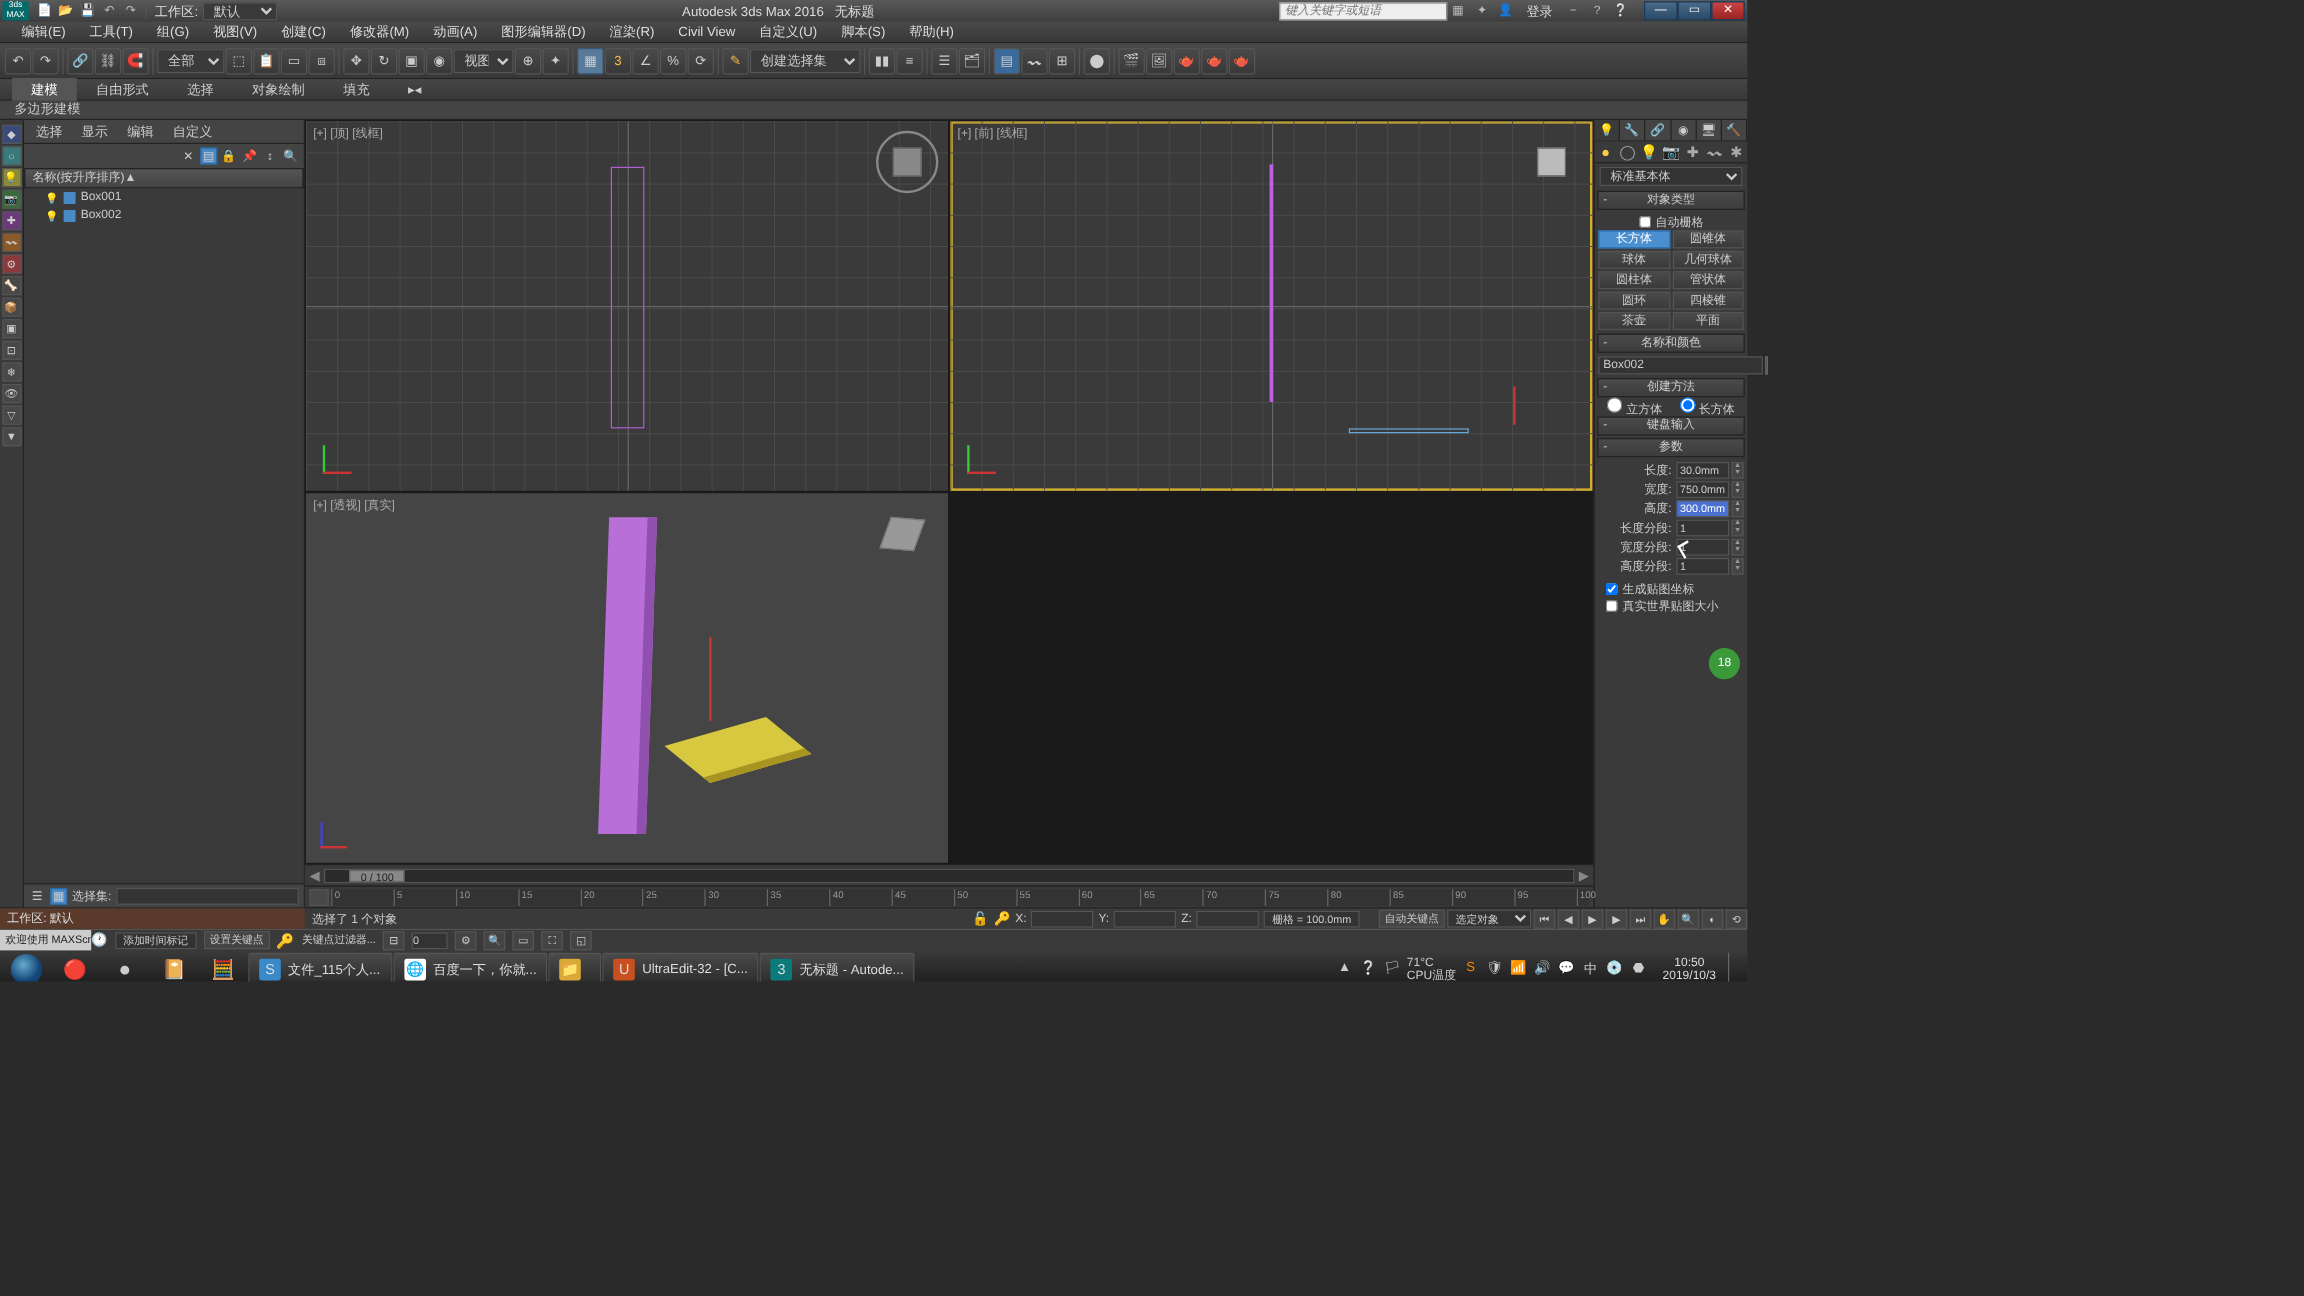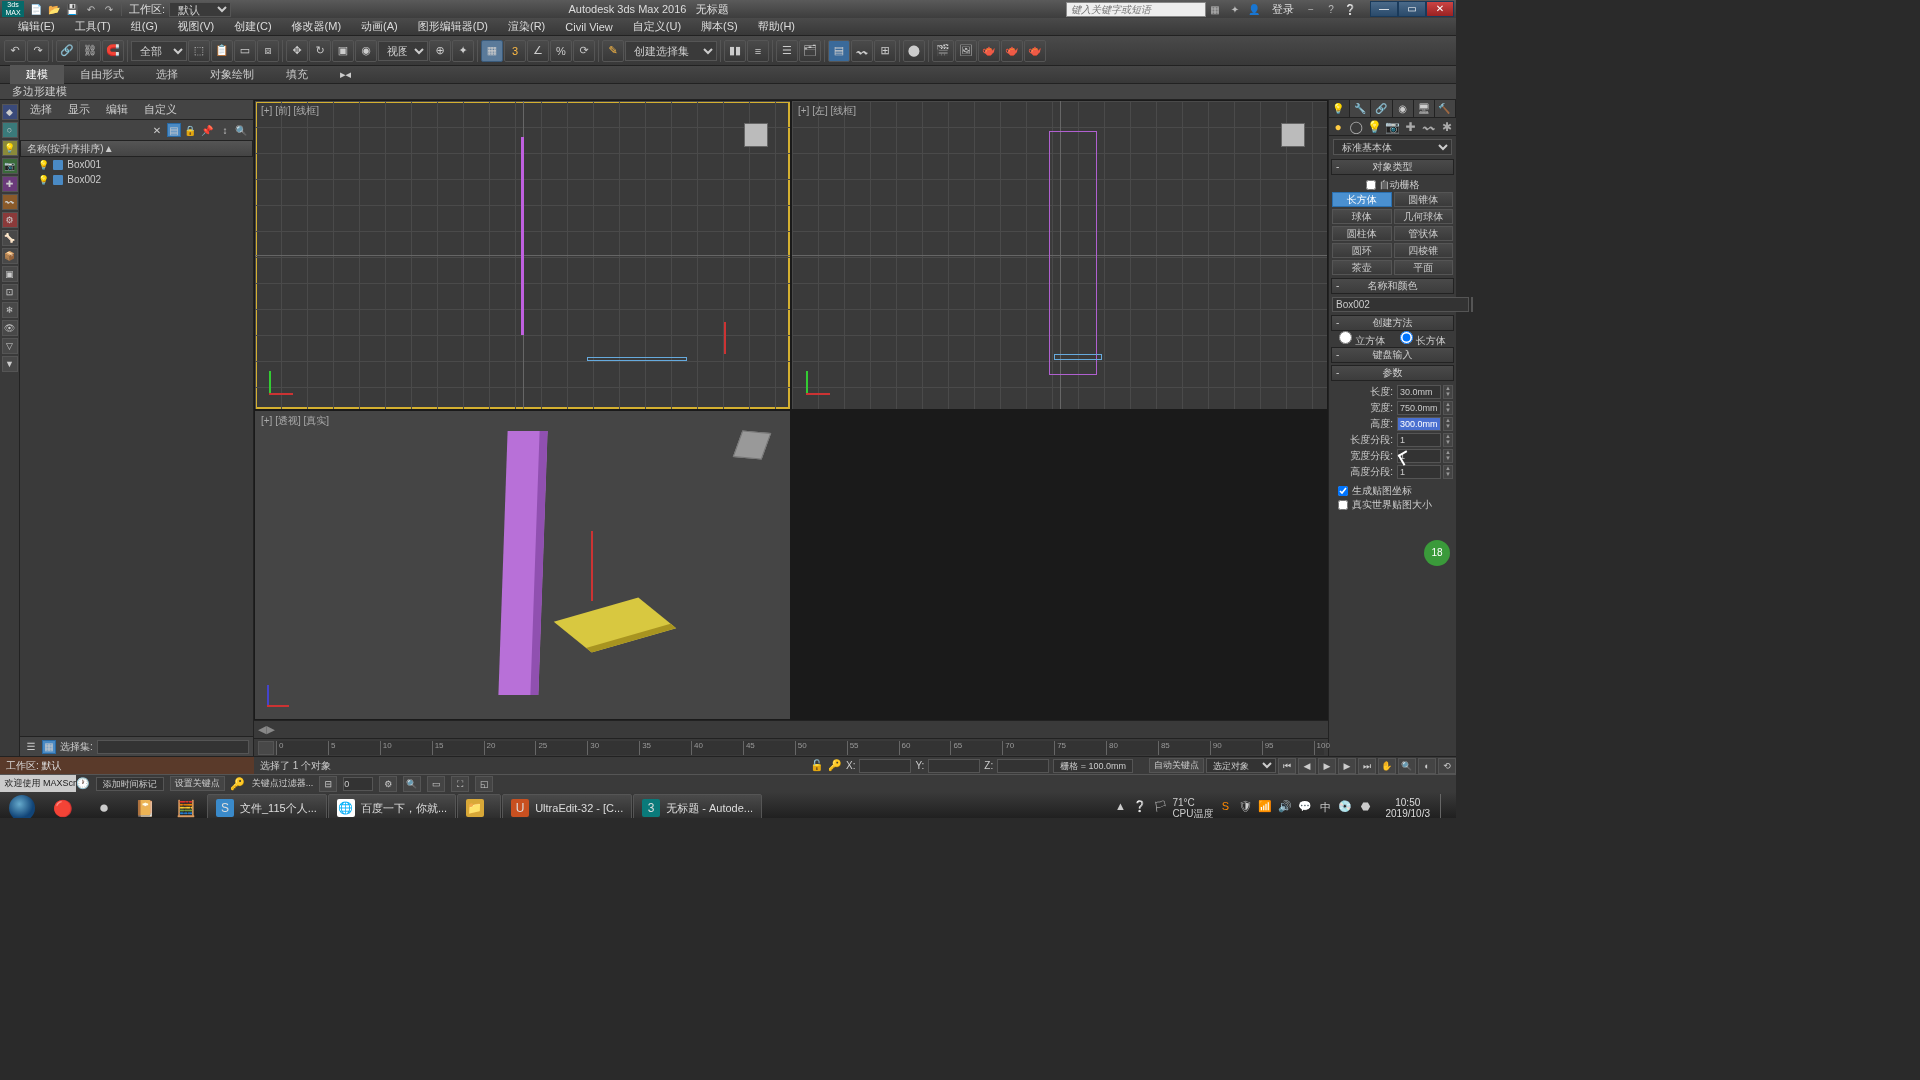--- a/index.html
+++ b/index.html
@@ -326,58 +326,60 @@
    <div class="exp-bot">
     <div class="ico-sm">☰</div>
     <div class="ico-sm blue-box">▦</div>
     <span style="font-size:10px;color:#ccc">选择集:</span>
     <input style="">
    </div>
   </div>
 
   <div class="viewports">
    <div class="vp-grid">
+    <div class="vp">
+     <div class="vp-grid-lines"></div>
+            <div class="vp-axis-x"></div>
+            <div class="vp-axis-y"></div>
+     <span class="vp-lbl">[+] [顶] [线框]</span>
+     <div class="viewcube">
+              <div class="viewcube-inner"></div>
+            </div>
+     <div class="box-top"></div>
+     <div class="axis-gizmo"></div>
+    </div>
     <div class="vp active">
      <div class="vp-grid-lines"></div>
             <div class="vp-axis-x"></div>
             <div class="vp-axis-y"></div>
      <span class="vp-lbl">[+] [前] [线框]</span>
      <div class="viewcube" style="border:none">
               <div class="viewcube-inner" style="background:#bbb"></div>
             </div>
      <div class="box-front"></div>
      <div class="box-front2"></div>
      <div class="axis-gizmo"></div>
      <div style="position:absolute;right:12%;bottom:18%;width:2px;height:32px;background:#c33"></div>
     </div>
-    <div class="vp">
-     <div class="vp-grid-lines"></div>
-            <div class="vp-axis-x"></div>
-            <div class="vp-axis-y"></div>
-     <span class="vp-lbl">[+] [左] [线框]</span>
-     <div class="viewcube" style="border:none">
-              <div class="viewcube-inner" style="background:#bbb"></div>
-            </div>
-     <div class="box-left"></div>
-     <div class="box-left2"></div>
-     <div class="axis-gizmo"></div>
-    </div>
     <div class="vp vp-persp">
      <span class="vp-lbl">[+] [透视] [真实]</span>
      <div class="viewcube3d">
               <div class="cube3d"></div>
             </div>
      <div class="persp-wall"></div>
      <div class="persp-slab"></div>
      <div class="persp-axis"></div>
      <div class="persp-axis2"></div>
     </div>
    </div>
    <div class="slider-row">
     <span style="color:#888">◀</span>
+    <div class="slider-track">
+     <div class="slider-thumb">0 / 100</div>
+    </div>
     <span style="color:#888">▶</span>
    </div>
    <div class="timeline">
     <div class="tl-btn"></div>
     <div class="tl-ruler" id="ruler">
             <span class="tl-tick" style="left: 0%;">0</span>
             <span class="tl-tick" style="left: 4.95%;">5</span>
             <span class="tl-tick" style="left: 9.9%;">10</span>
             <span class="tl-tick" style="left: 14.85%;">15</span>
             <span class="tl-tick" style="left: 19.8%;">20</span>

